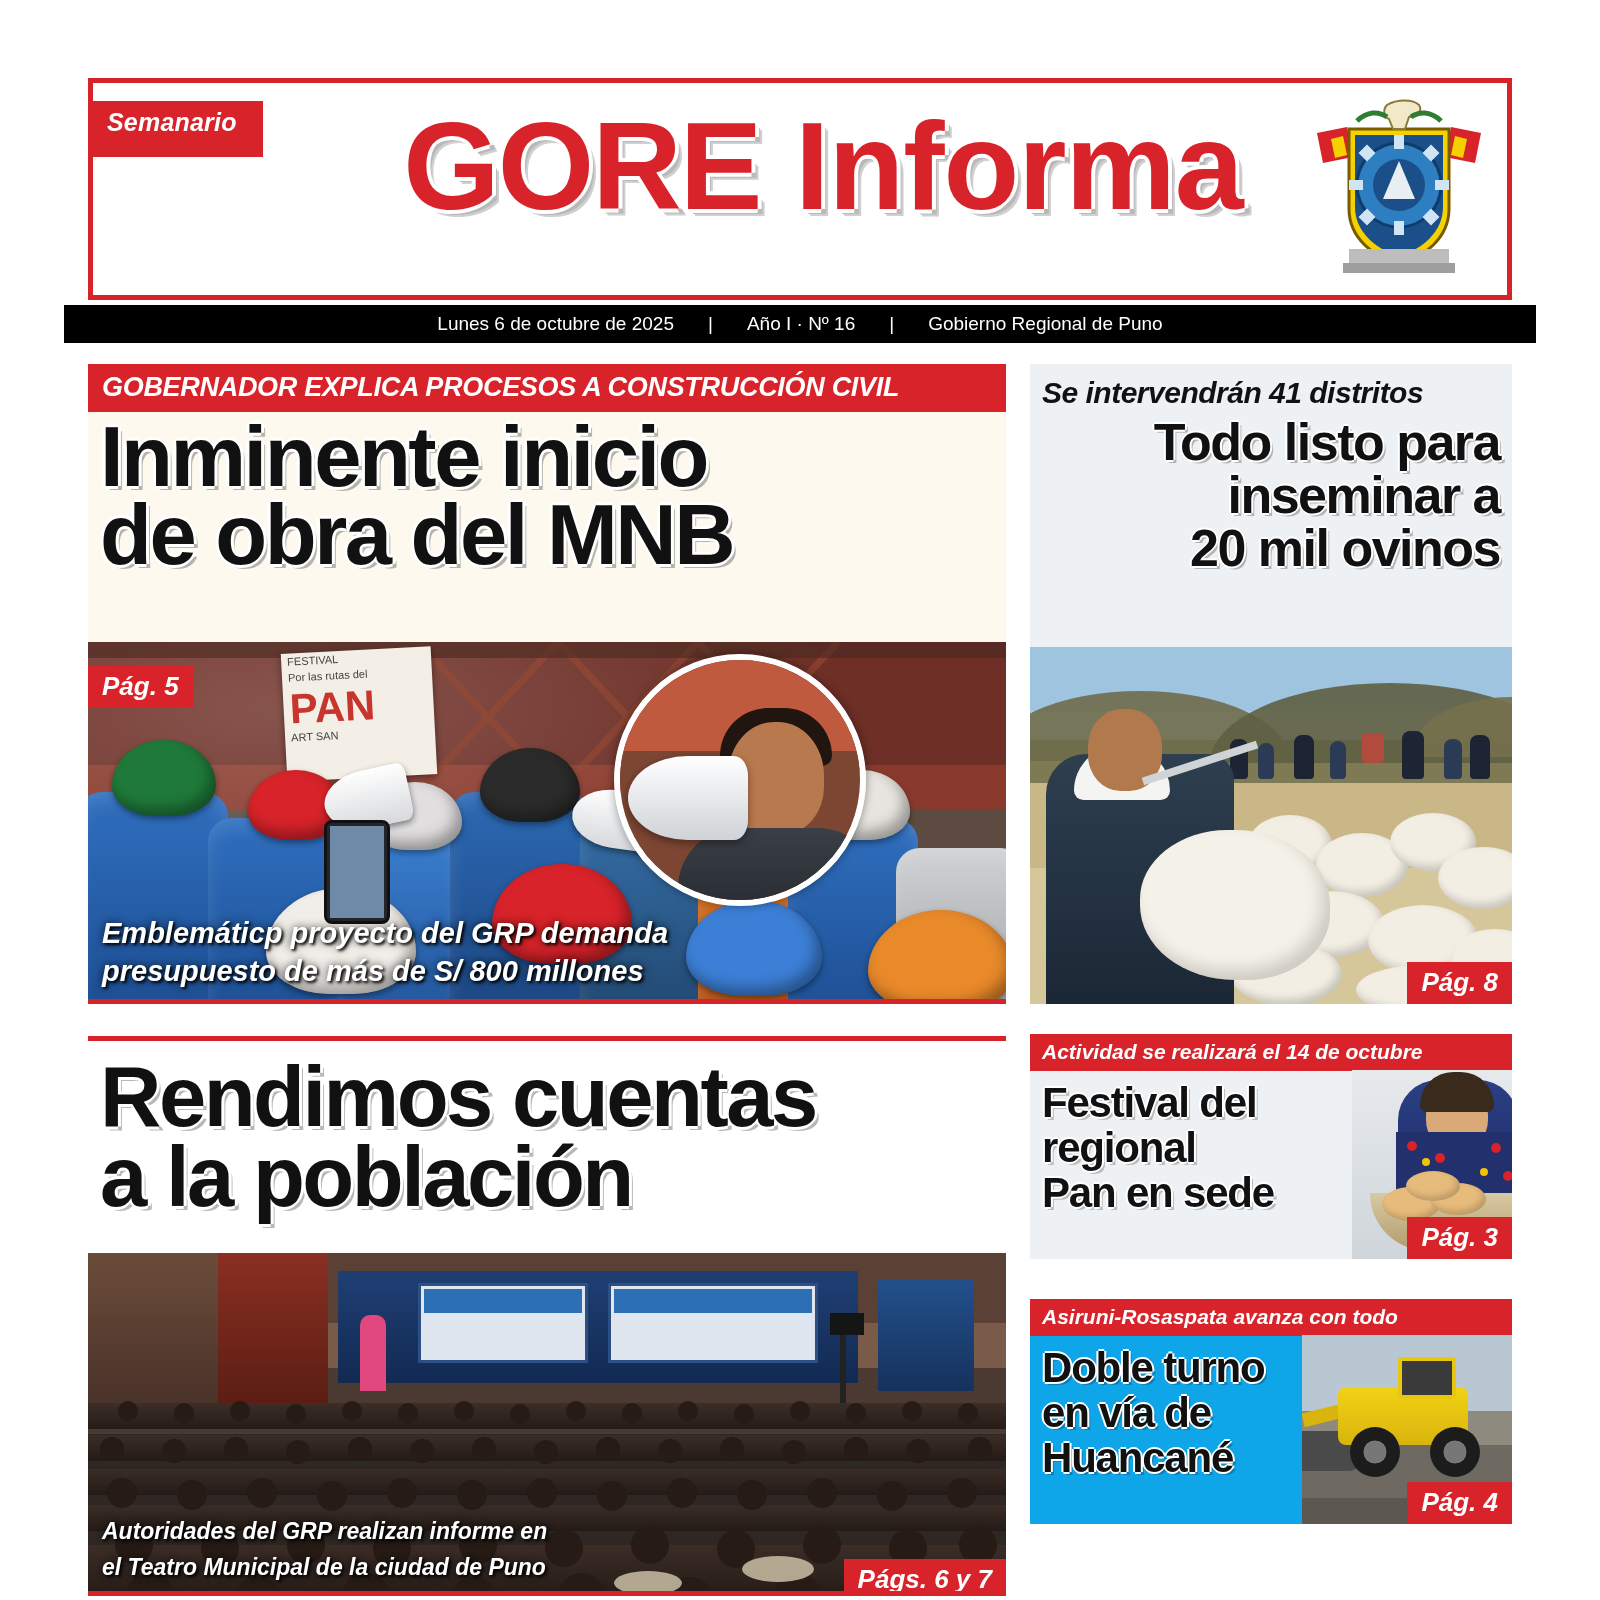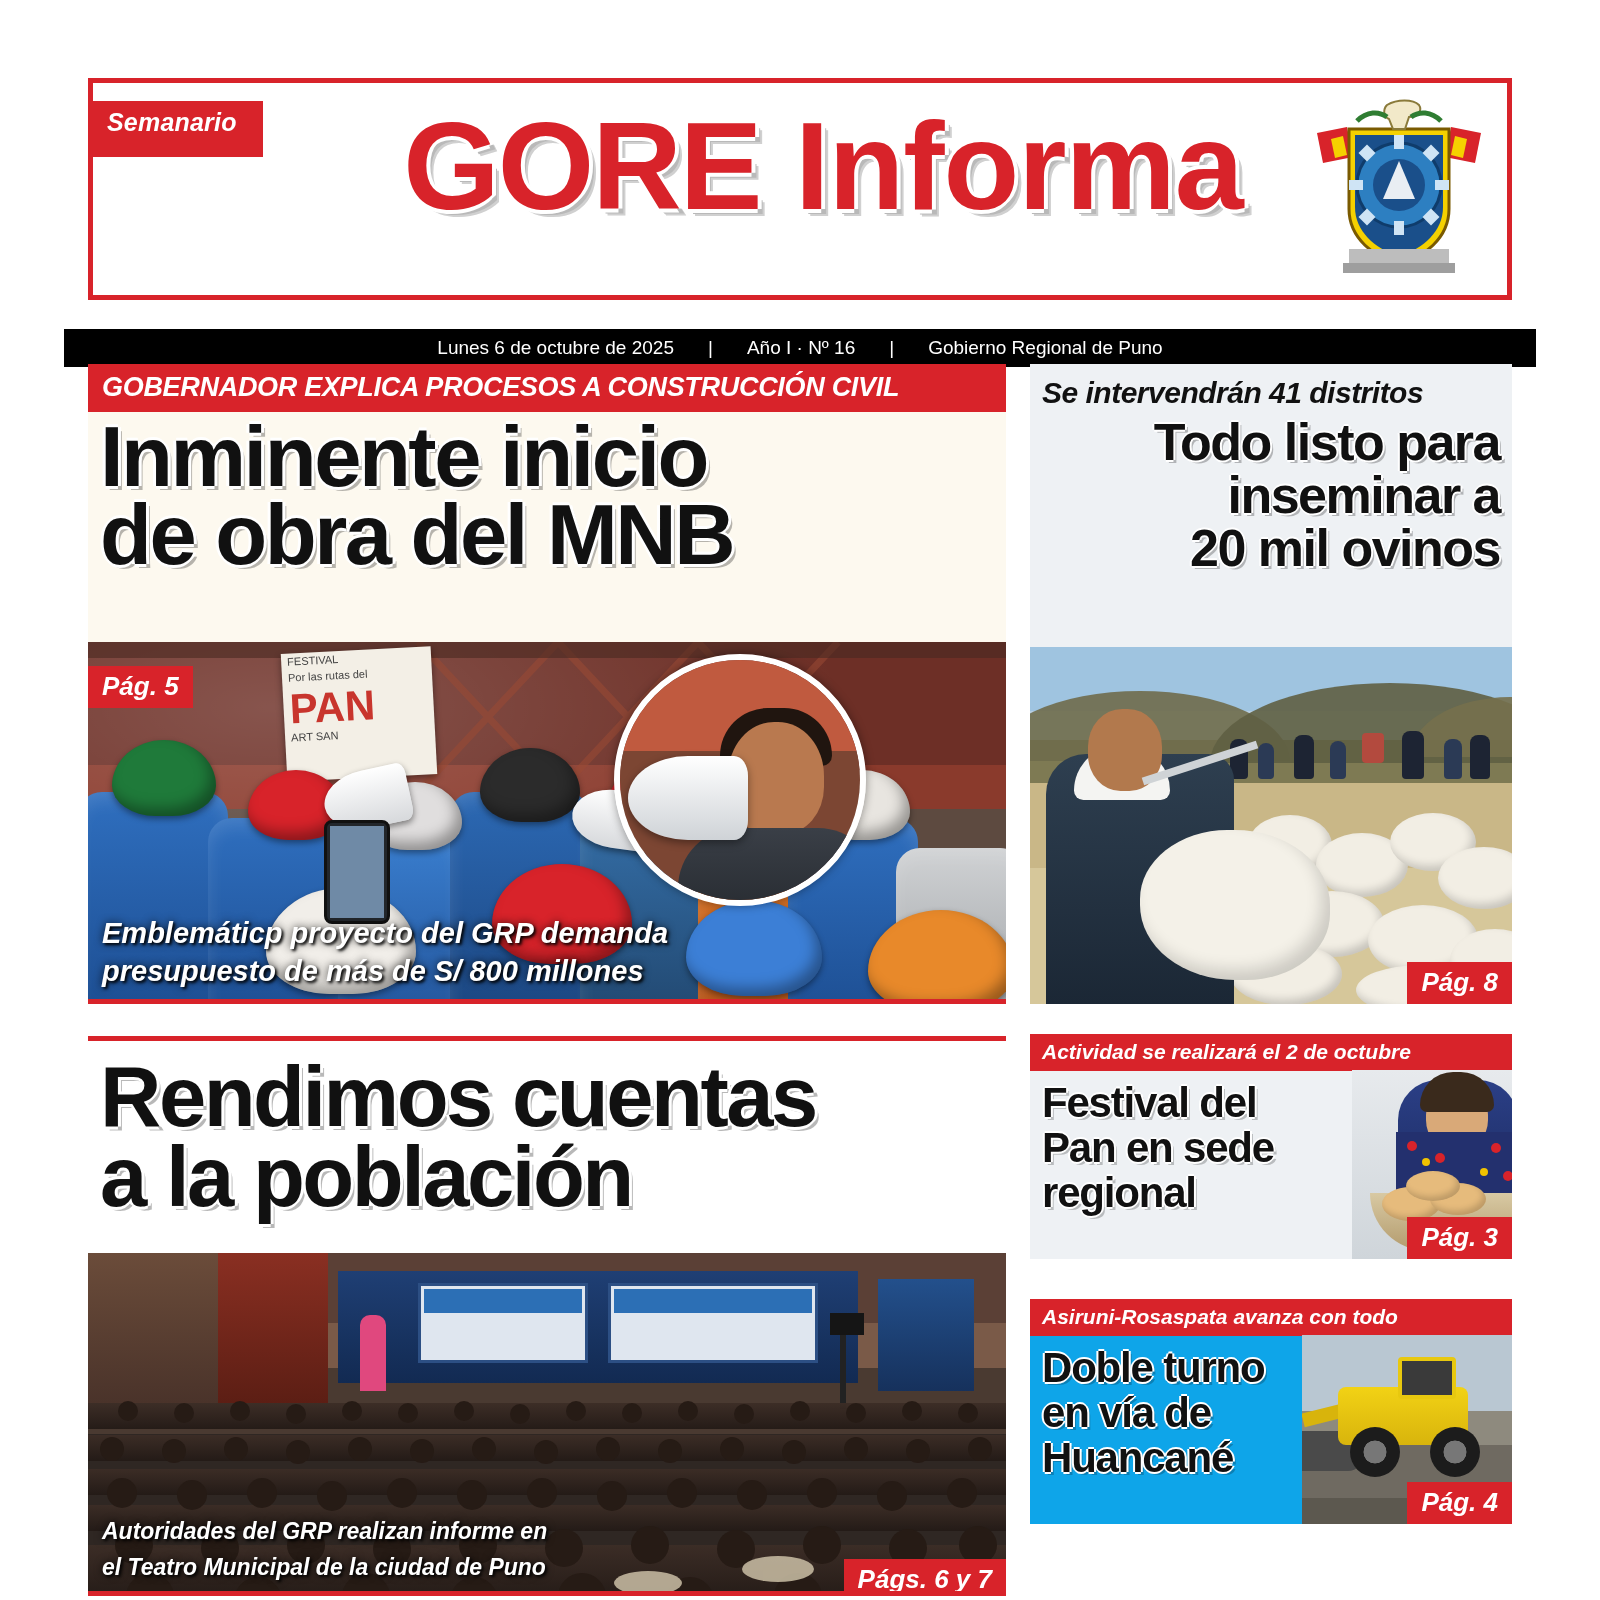--- a/index.html
+++ b/index.html
@@ -74,21 +74,20 @@
   .datebar {
     position: absolute;
     left: 64px; top: 305px; width: 1472px; height: 38px;
     background: #000000;
     color: #ffffff;
     display: flex;
     align-items: center;
     justify-content: center;
     gap: 0px;
     font-size: 19px;
-    margin-top: 24px;
   }
   .datebar span { display: inline-block; }
   .db-sep { padding: 0 34px; }
 
   
   .col-left { position: absolute; left: 88px; top: 364px; width: 918px; }
   .col-right { position: absolute; left: 1030px; top: 364px; width: 482px; }
 
   
   .lead {
@@ -728,25 +727,25 @@
         </div>
         <div style="position:absolute; left:58px; top:62px; width:74px; height:82px; background:#b2794d; border-radius:46% 46% 44% 44%;"></div>
         <div class="lamb"></div>
         <div style="position:absolute; left:110px; top:112px; width:120px; height:8px; background:#cfd3d6; transform:rotate(-18deg);"></div>
 
         <div class="pag-badge" style="right:0; bottom:0;">Pág. 8</div>
       </div>
     </div>
 
     <div class="r-mid">
-      <div class="r-kicker">Actividad se realizará el 2 de octubre</div>
+      <div class="r-kicker">Actividad se realizará el 14 de octubre</div>
       <div class="r-mid-head">
         <div>Festival del</div>
+        <div>regional</div>
         <div>Pan en sede</div>
-        <div>regional</div>
       </div>
 
       <div class="r-mid-photo">
         <div class="ph bg-bread"></div>
         <div class="lady-body"></div>
         <div class="lady-face"></div>
         <div class="lady-hair"></div>
 
         <svg style="position:absolute; left:44px; top:62px;" width="126" height="70" viewBox="0 0 126 70" aria-hidden="true">
           <rect x="0" y="0" width="126" height="70" fill="#23306e"></rect>

